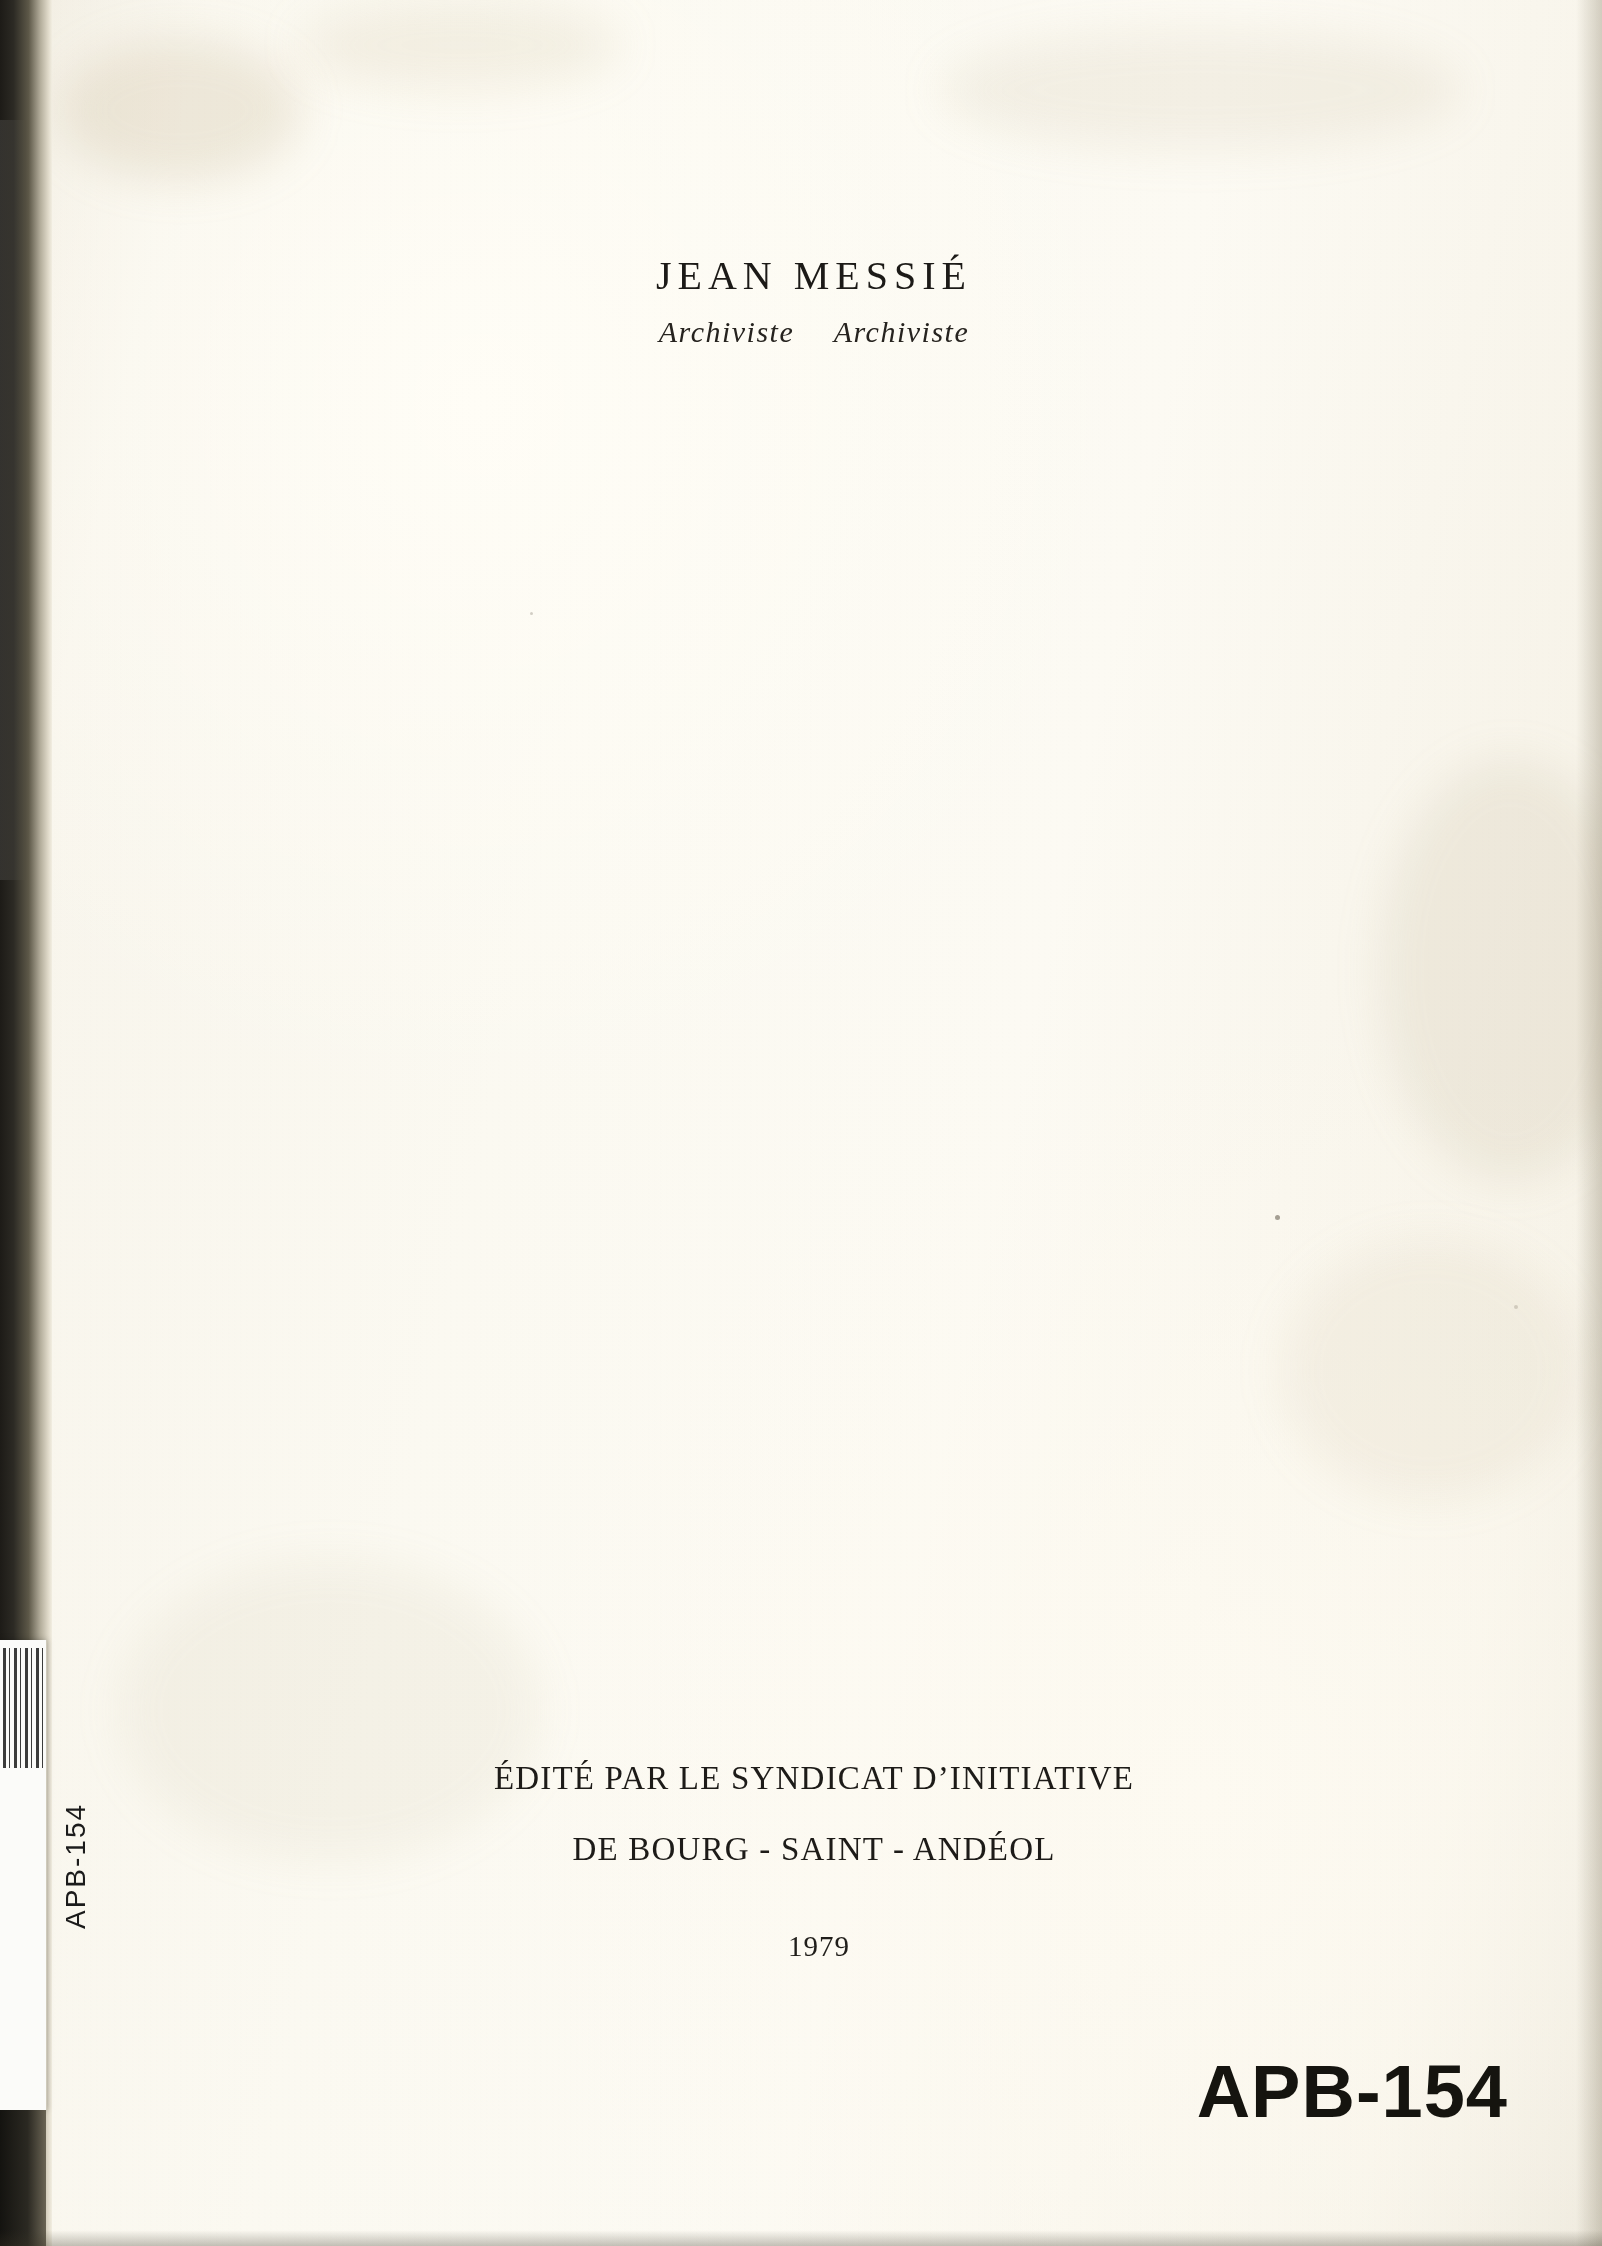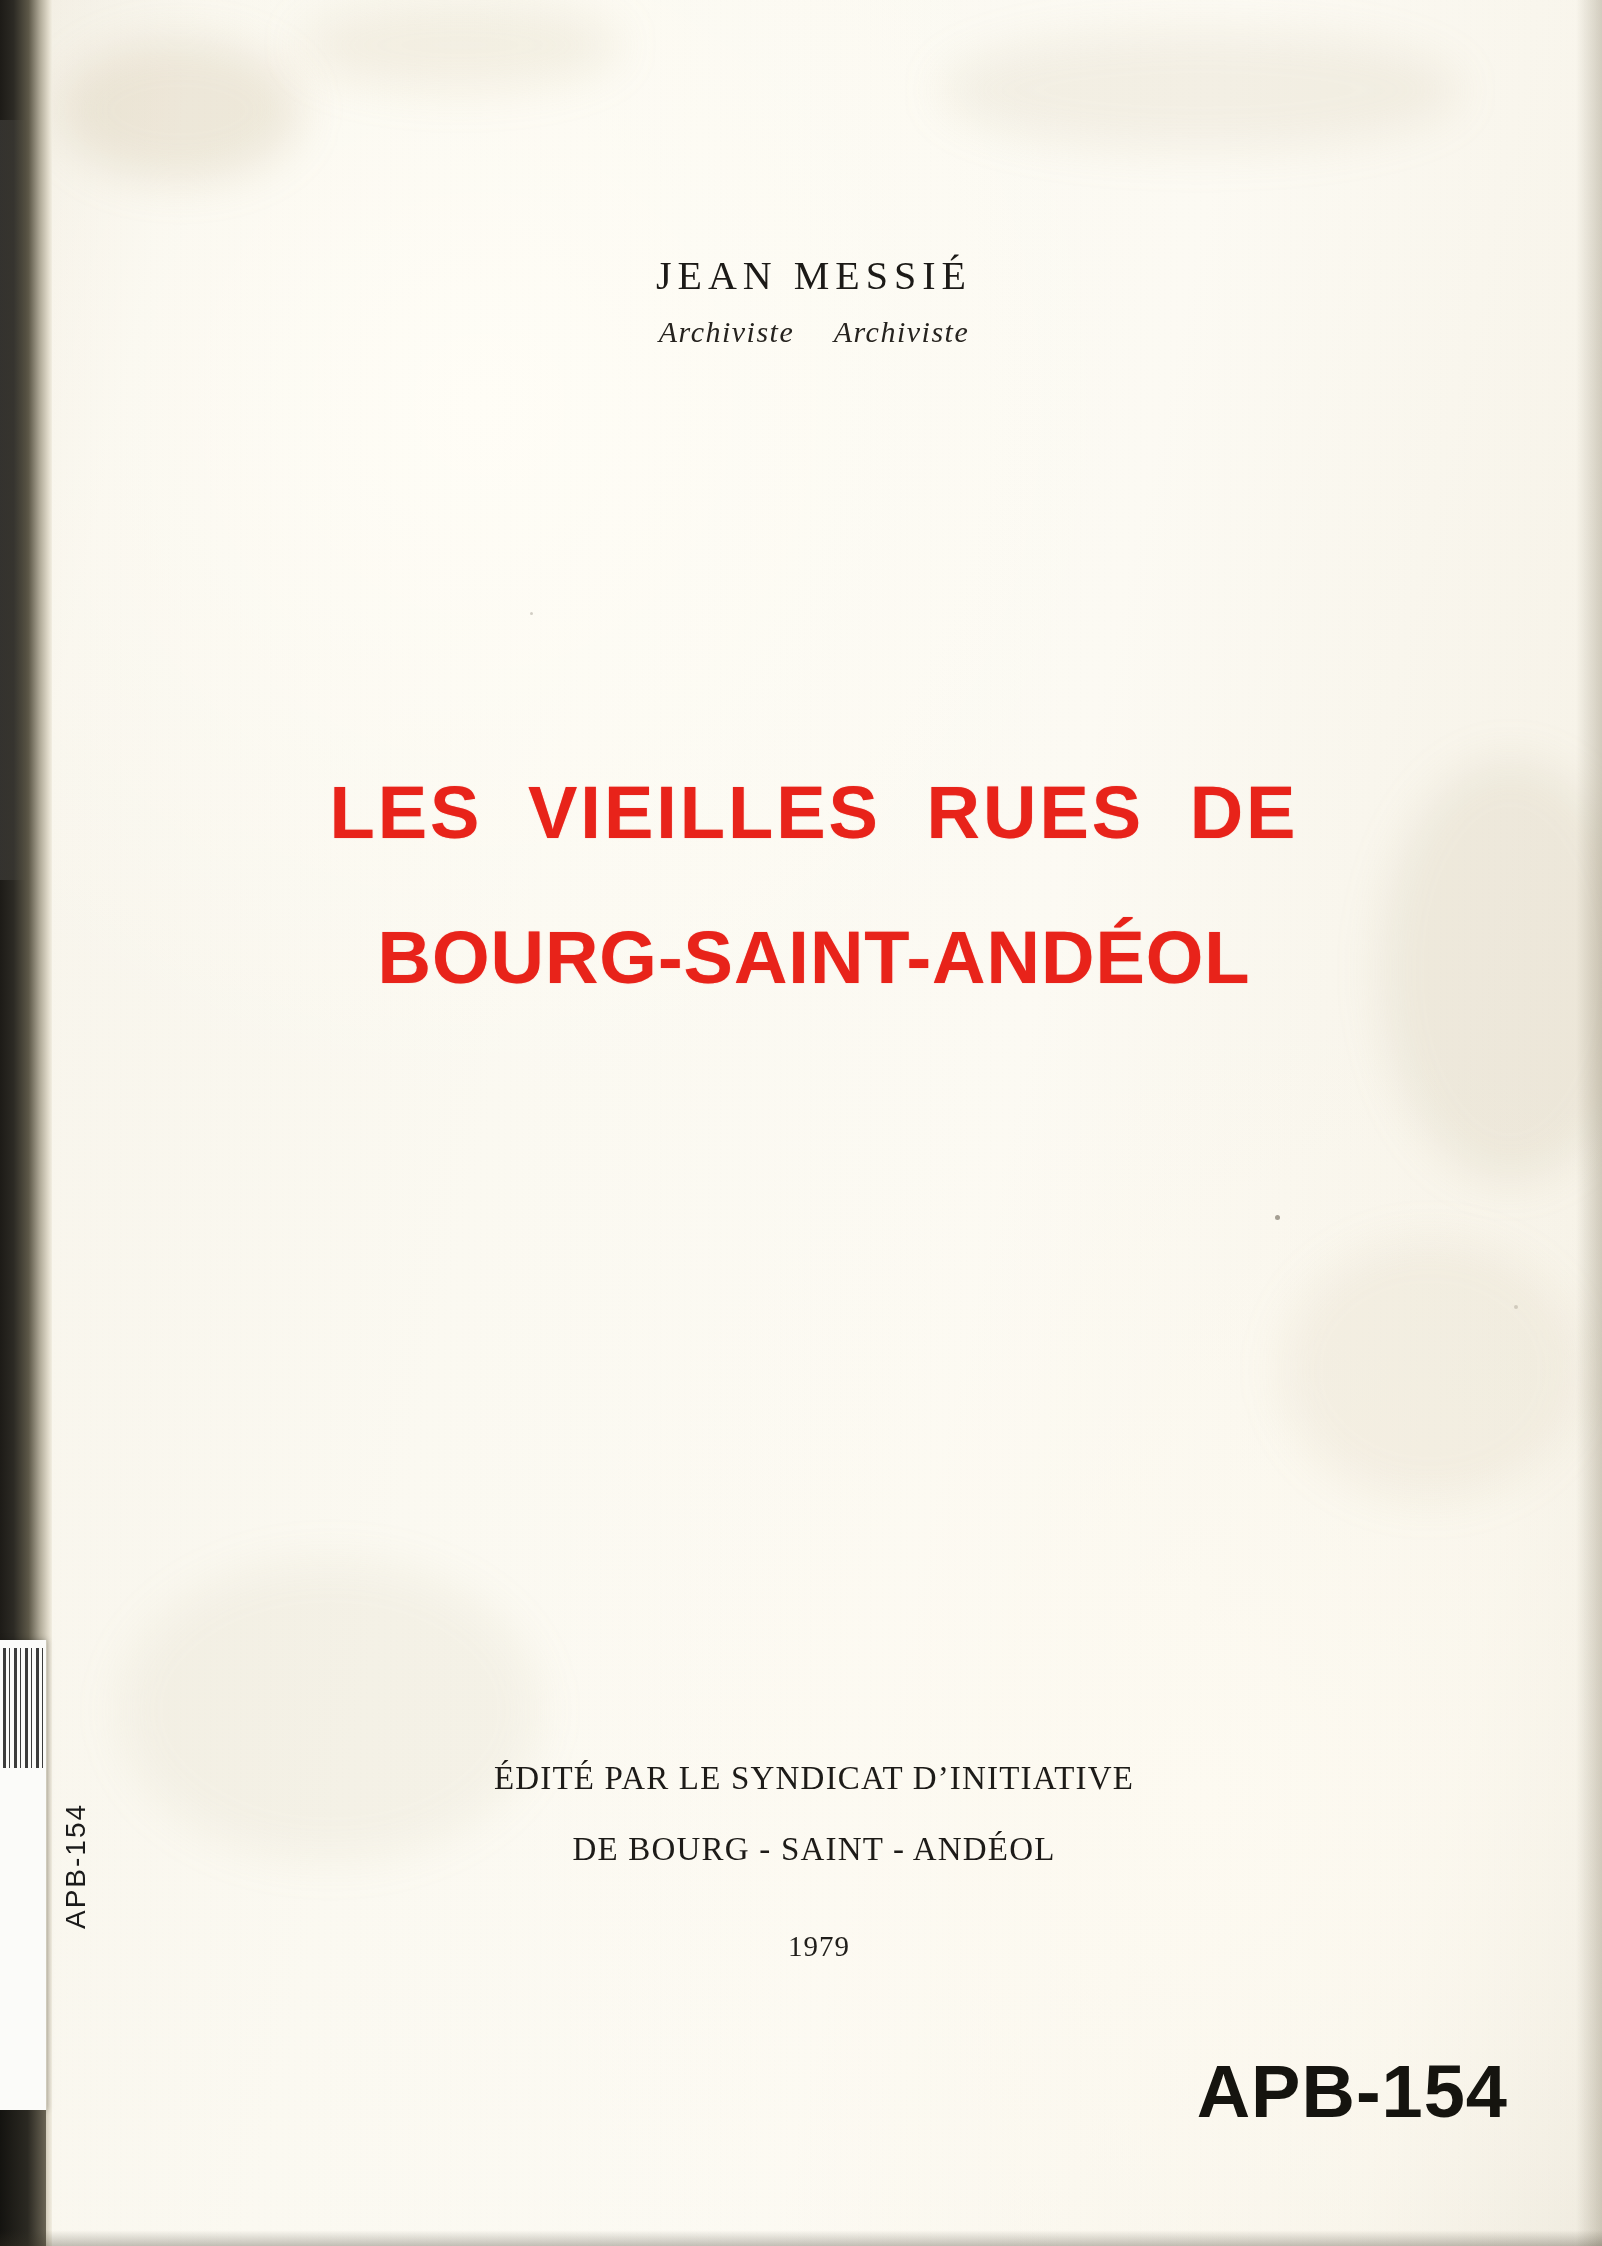--- a/index.html
+++ b/index.html
@@ -230,24 +230,20 @@
 
     <div class="author-block">
       <div class="author-name">JEAN MESSIÉ</div>
       <div class="author-role">
         <span>Archiviste</span>
         <span class="gap"></span>
         <span>Archiviste</span>
       </div>
     </div>
 
-    <div class="title-block">
-      <div class="title-line-1">LES VIEILLES RUES DE</div>
-      <div class="title-line-2">BOURG-SAINT-ANDÉOL</div>
-    </div>
 
     <div class="publisher-block">
       <div class="pub-line-1">ÉDITÉ PAR LE SYNDICAT D’INITIATIVE</div>
       <div class="pub-line-2">DE  BOURG - SAINT - ANDÉOL</div>
     </div>
 
     <div class="year">1979</div>
 
     <div class="accession">APB-154</div>
 

